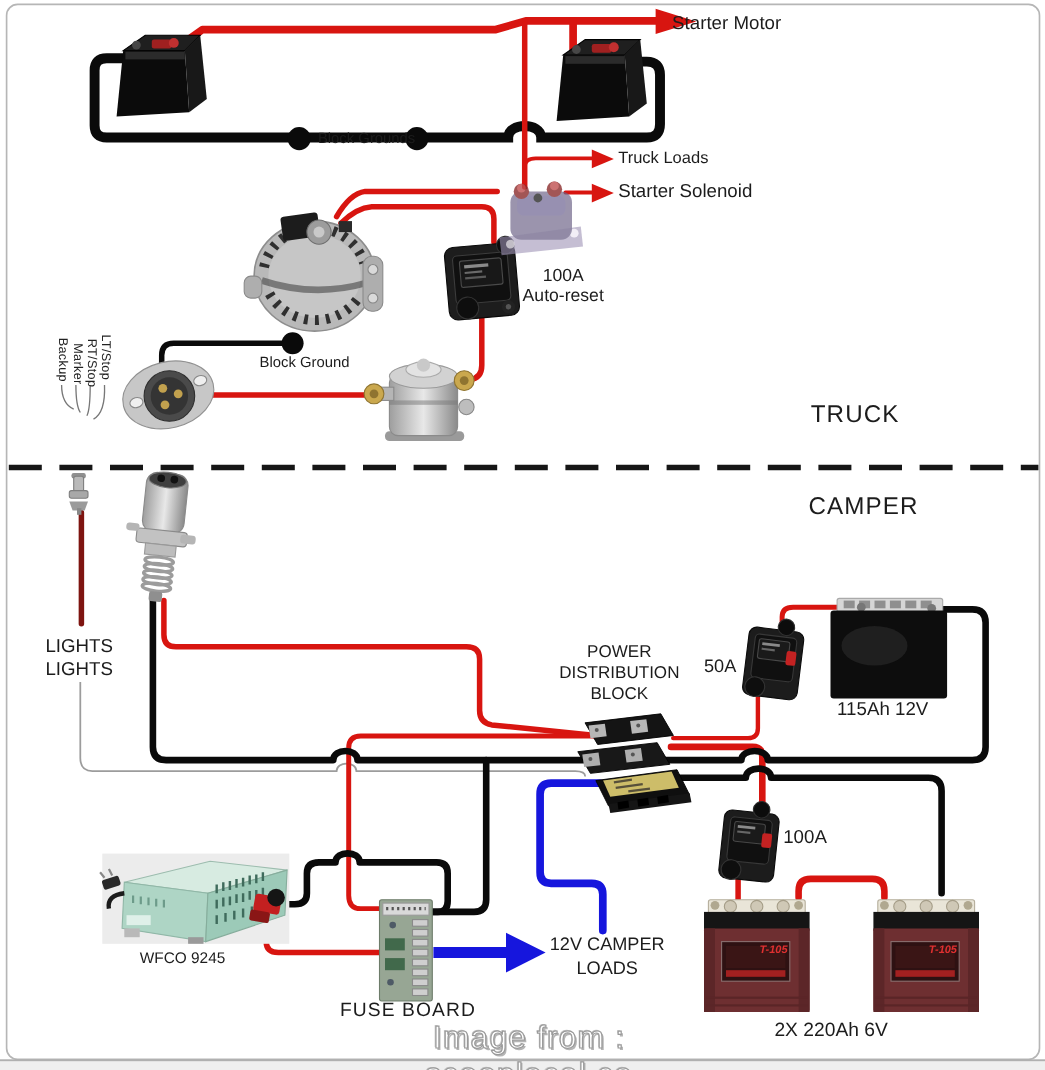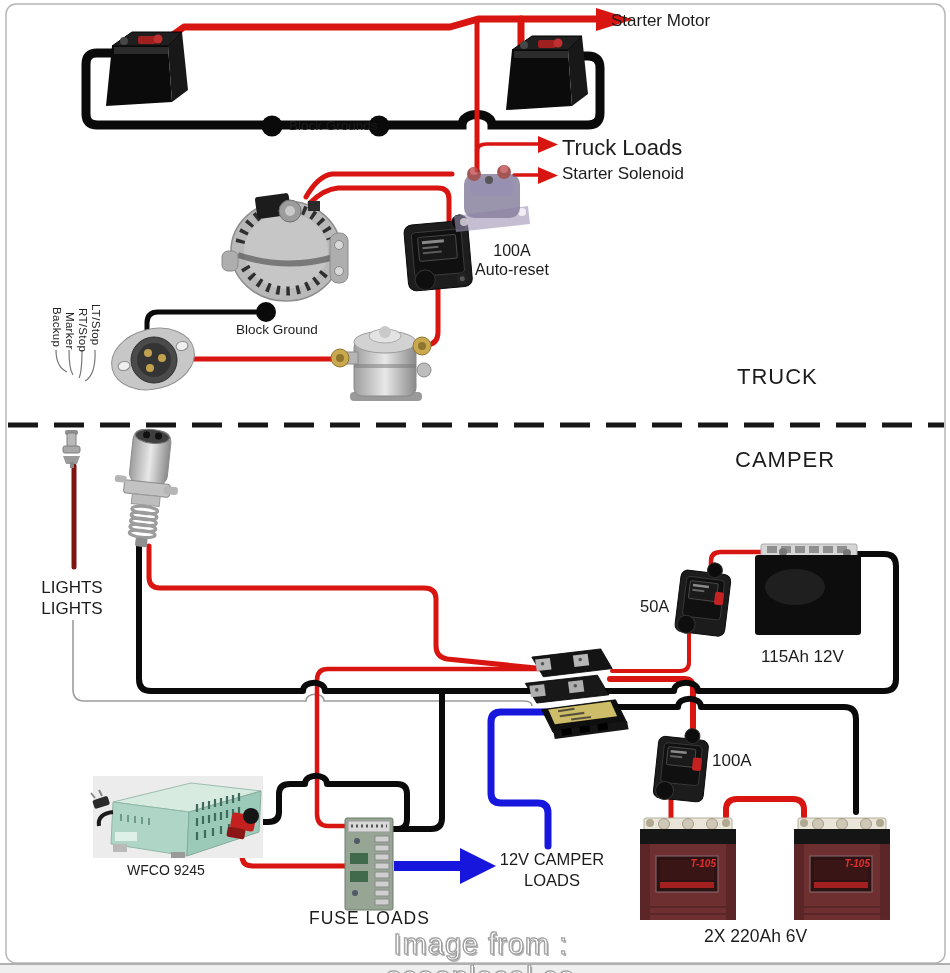--- a/index.html
+++ b/index.html
@@ -309,21 +309,21 @@
     <circle cx="10" cy="78" r="3" fill="#4e5a66"></circle>
         <circle cx="12" cy="26" r="3" fill="#4e5a66"></circle>
   </g>
 
   <rect x="0" y="963" width="950" height="2" fill="#b0b0b0"></rect>
   <rect x="0" y="965" width="950" height="8" fill="#efefef"></rect>
 </svg>
 
 <div class="lbl" style="left:611px;top:11px;font-size:17px;">Starter Motor</div>
 <div class="lbl" style="left:289px;top:118px;font-size:13.5px;">Block Grounds</div>
-<div class="lbl" style="left:562px;top:135px;font-size:22px;">Truck Loads</div>
+<div class="lbl" style="left:562px;top:135px;font-size:15px;">Truck Loads</div>
 <div class="lbl" style="left:562px;top:164px;font-size:17px;">Starter Solenoid</div>
 
 <div class="lbl center" style="left:452px;top:241px;width:120px;font-size:16px;">
   <div>100A</div>
   <div>Auto-reset</div>
 </div>
 
 <div class="lbl" style="left:236px;top:322px;font-size:13.5px;">Block Ground</div>
 
 
@@ -333,32 +333,37 @@
 <span class="pin" style="left:102px;top:304px;">LT/Stop</span>
 
 <div class="lbl" style="left:737px;top:364px;font-size:22px;letter-spacing:1px;">TRUCK</div>
 <div class="lbl" style="left:735px;top:447px;font-size:22px;letter-spacing:1px;">CAMPER</div>
 
 <div class="lbl center" style="left:22px;top:577px;width:100px;font-size:17px;line-height:21px;">
   <div>LIGHTS</div>
   <div>LIGHTS</div>
 </div>
 
+<div class="lbl center" style="left:498px;top:583px;width:130px;font-size:15.5px;line-height:19px;">
+  <div>POWER</div>
+  <div>DISTRIBUTION</div>
+  <div>BLOCK</div>
+</div>
 
 <div class="lbl" style="left:640px;top:597px;font-size:16.5px;">50A</div>
-<div class="lbl" style="left:761px;top:635px;font-size:17px;margin-top:12px;">115Ah 12V</div>
+<div class="lbl" style="left:761px;top:635px;font-size:17px;">115Ah 12V</div>
 <div class="lbl" style="left:712px;top:751px;font-size:17px;">100A</div>
 
 <div class="lbl center" style="left:492px;top:849px;width:120px;font-size:16.5px;line-height:21px;">
   <div>12V CAMPER</div>
   <div>LOADS</div>
 </div>
 
 <div class="lbl" style="left:127px;top:862px;font-size:14px;">WFCO 9245</div>
-<div class="lbl" style="left:309px;top:908px;font-size:17.5px;letter-spacing:1px;">FUSE LOADS</div>
+<div class="lbl" style="left:309px;top:908px;font-size:17.5px;letter-spacing:1px;">FUSE BOARD</div>
 <div class="lbl" style="left:704px;top:926px;font-size:17.5px;">2X 220Ah 6V</div>
 
 <span class="t105lbl" style="left:660px;top:858px;">T-105</span>
 <span class="t105lbl" style="left:814px;top:858px;">T-105</span>
 
 <div class="wm">Image from : scooplocal.co</div>
 
 </div>
 
 </body></html>

